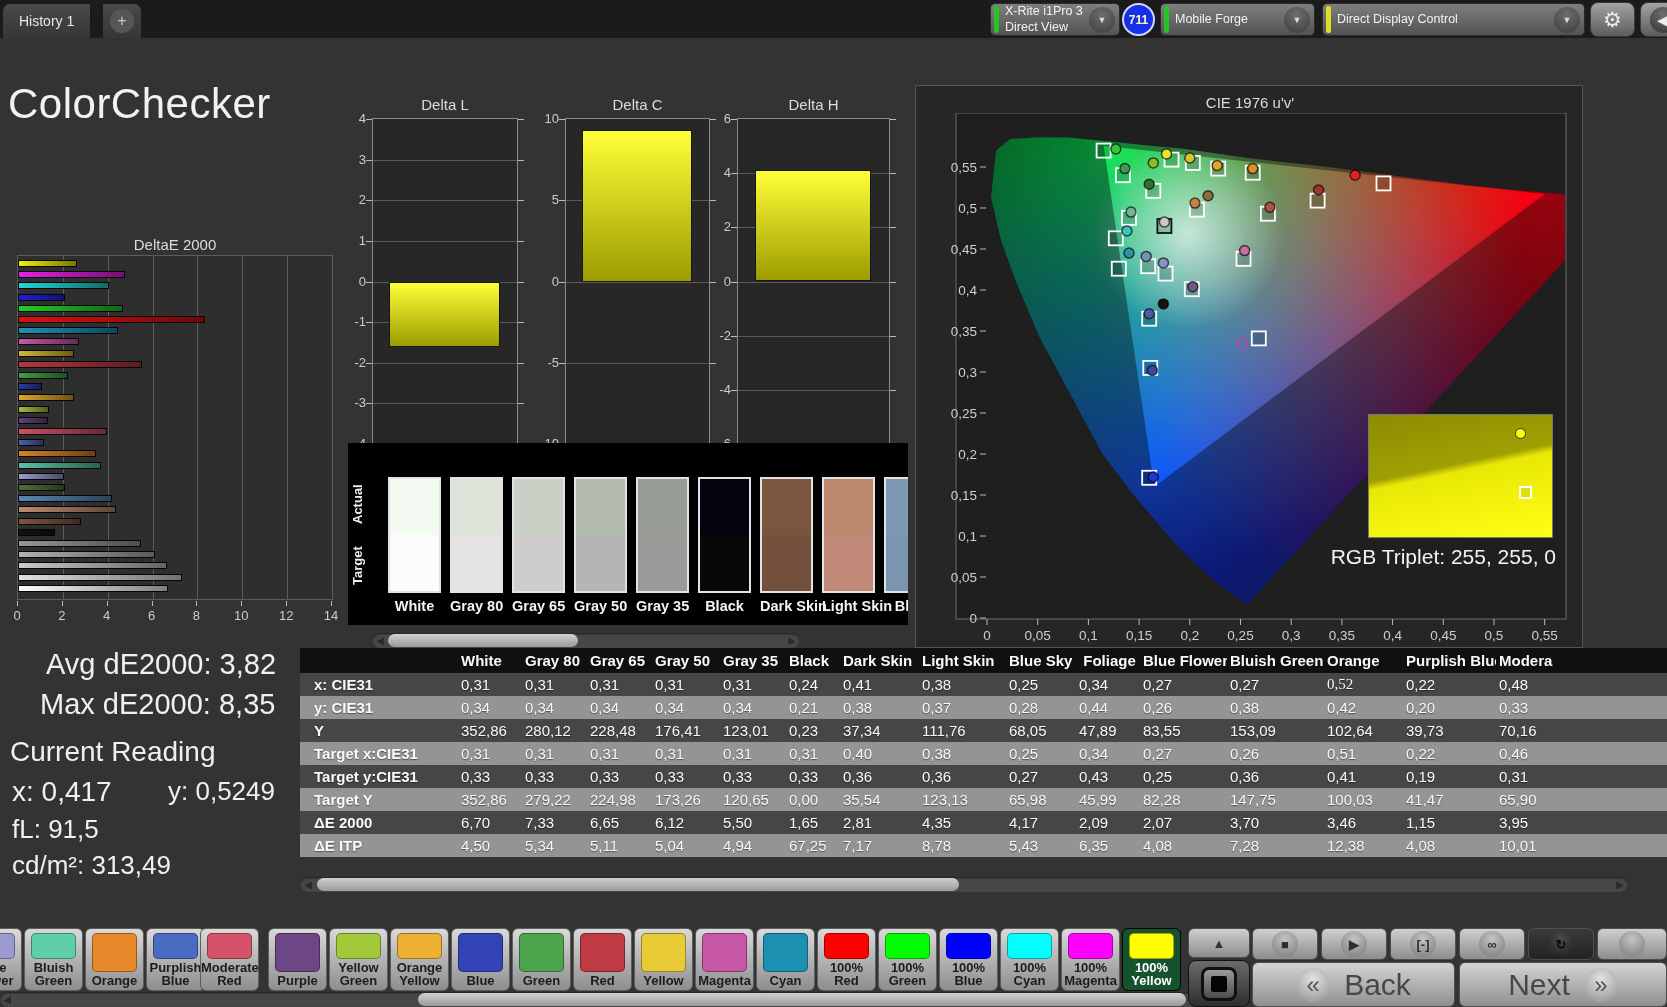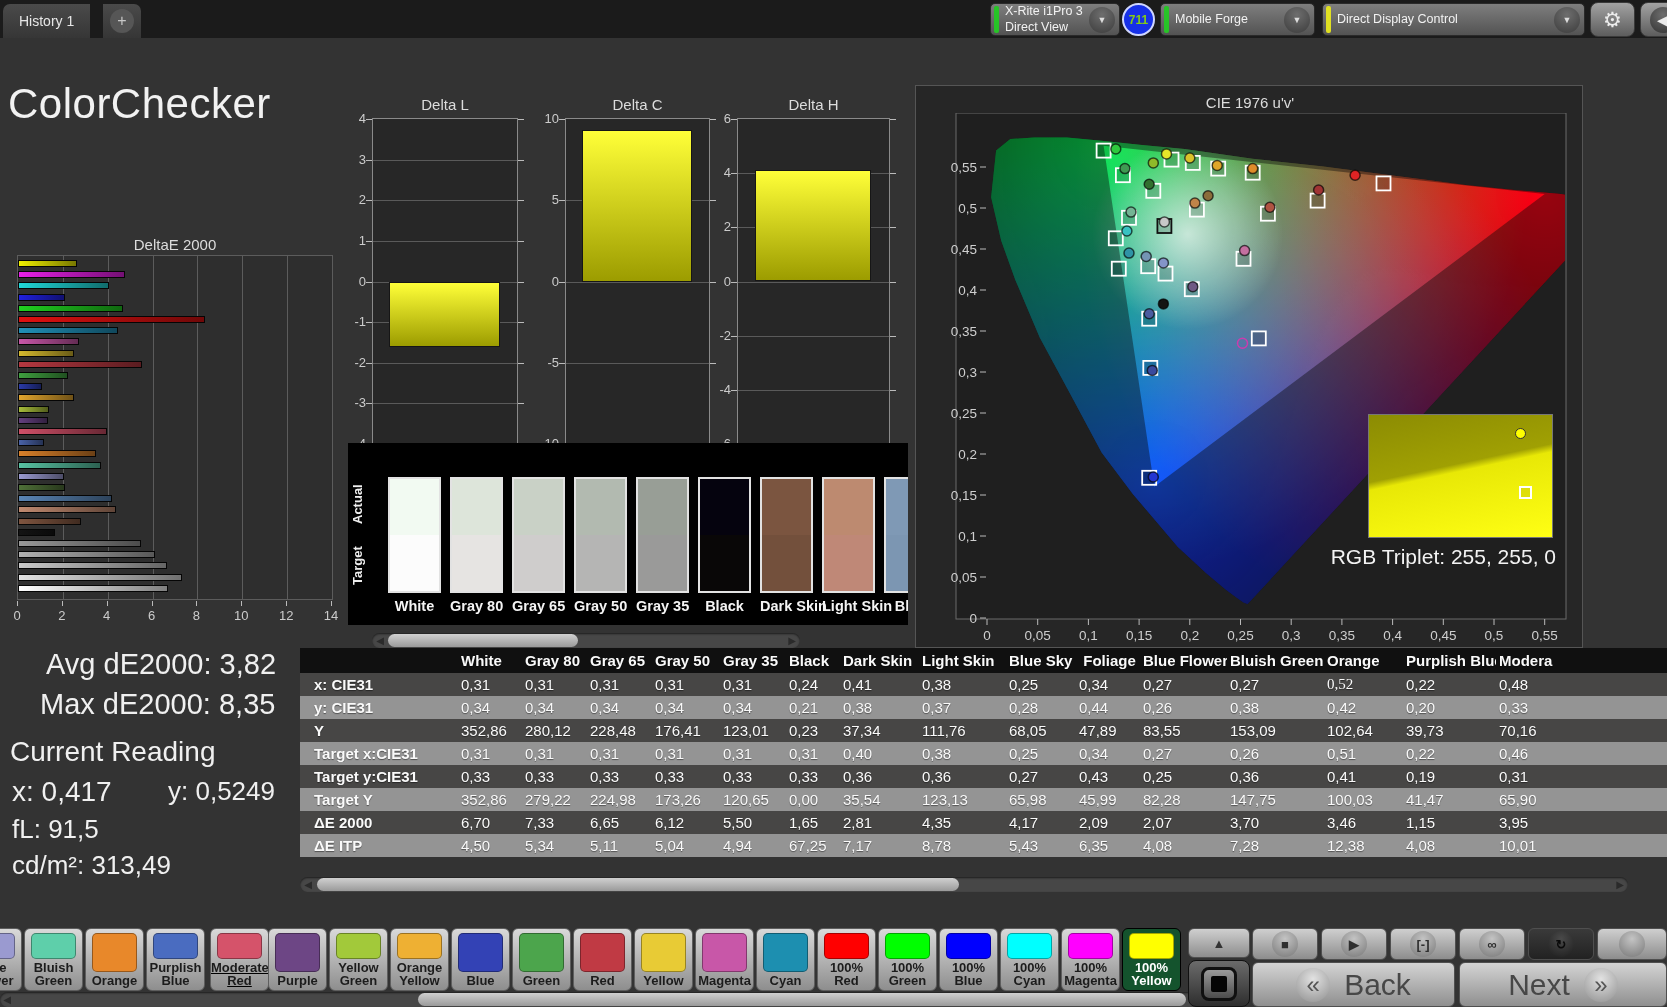--- a/index.html
+++ b/index.html
@@ -14,21 +14,21 @@
     border-radius:0 7px 0 0;display:flex;align-items:center;justify-content:center;}
   #addtab .plus{width:24px;height:24px;border-radius:50%;background:#565656;color:#c8c8c8;font-size:16px;
     display:flex;align-items:center;justify-content:center;}
   .dd{position:absolute;top:3px;height:33px;background:linear-gradient(#7e7e7e,#535353);border:1px solid #2a2a2a;
     border-radius:5px;display:flex;align-items:center;overflow:hidden;}
   .dd .stripe{width:5px;height:27px;margin:0 6px 0 3px;border-radius:2px;}
   .dd .txt{color:#f2f2f2;font-size:12.5px;line-height:1.25;white-space:nowrap;flex:1;}
   .dd .arr{width:26px;height:26px;margin:0 4px;border-radius:50%;background:radial-gradient(circle at 50% 30%,#6e6e6e,#3c3c3c);
     color:#ddd;font-size:9px;display:flex;align-items:center;justify-content:center;}
   #badge711{position:absolute;left:1122px;top:3px;width:33px;height:33px;border-radius:50%;background:#1630e8;
-    border:2px solid #cfd6ff;color:#84cc16;font-size:12px;font-weight:bold;display:flex;align-items:center;justify-content:center;}
+    border:2px solid #cfd6ff;color:#fef9c3;font-size:12px;font-weight:bold;display:flex;align-items:center;justify-content:center;}
   .sqbtn{position:absolute;top:2px;height:35px;border-radius:8px;background:linear-gradient(#a2a2a2,#5d5d5d);
     border:1px solid #3a3a3a;display:flex;align-items:center;justify-content:center;color:#ececec;}
 
   
   #page-title{position:absolute;left:8px;top:80px;font-size:42px;font-weight:400;color:#f2f2f2;letter-spacing:0.5px;}
   .stat{position:absolute;color:#f0f0f0;}
   #stat-avg{left:46px;top:648px;font-size:29px;}
   #stat-max{left:40px;top:688px;font-size:29px;}
   #stat-cur{left:10px;top:736px;font-size:28px;}
   #stat-x{left:12px;top:776px;font-size:28px;}
@@ -694,21 +694,21 @@
         <div class="plabel">Bluish Green</div>
       </div>
       <div class="pbtn" style="left: 85px;">
         <div class="patch" style="background: rgb(232, 136, 42);"></div>
         <div class="plabel">Orange</div>
       </div>
       <div class="pbtn" style="left: 146px;">
         <div class="patch" style="background: rgb(74, 108, 192);"></div>
         <div class="plabel">Purplish Blue</div>
       </div>
-      <div class="pbtn" style="left: 210px; text-decoration: underline;">
+      <div class="pbtn" style="left: 200px;">
         <div class="patch" style="background: rgb(213, 83, 106);"></div>
         <div class="plabel">Moderate Red</div>
       </div>
       <div class="pbtn" style="left: 268px;">
         <div class="patch" style="background: rgb(109, 70, 133);"></div>
         <div class="plabel">Purple</div>
       </div>
       <div class="pbtn" style="left: 329px;">
         <div class="patch" style="background: rgb(162, 201, 58);"></div>
         <div class="plabel">Yellow Green</div>

